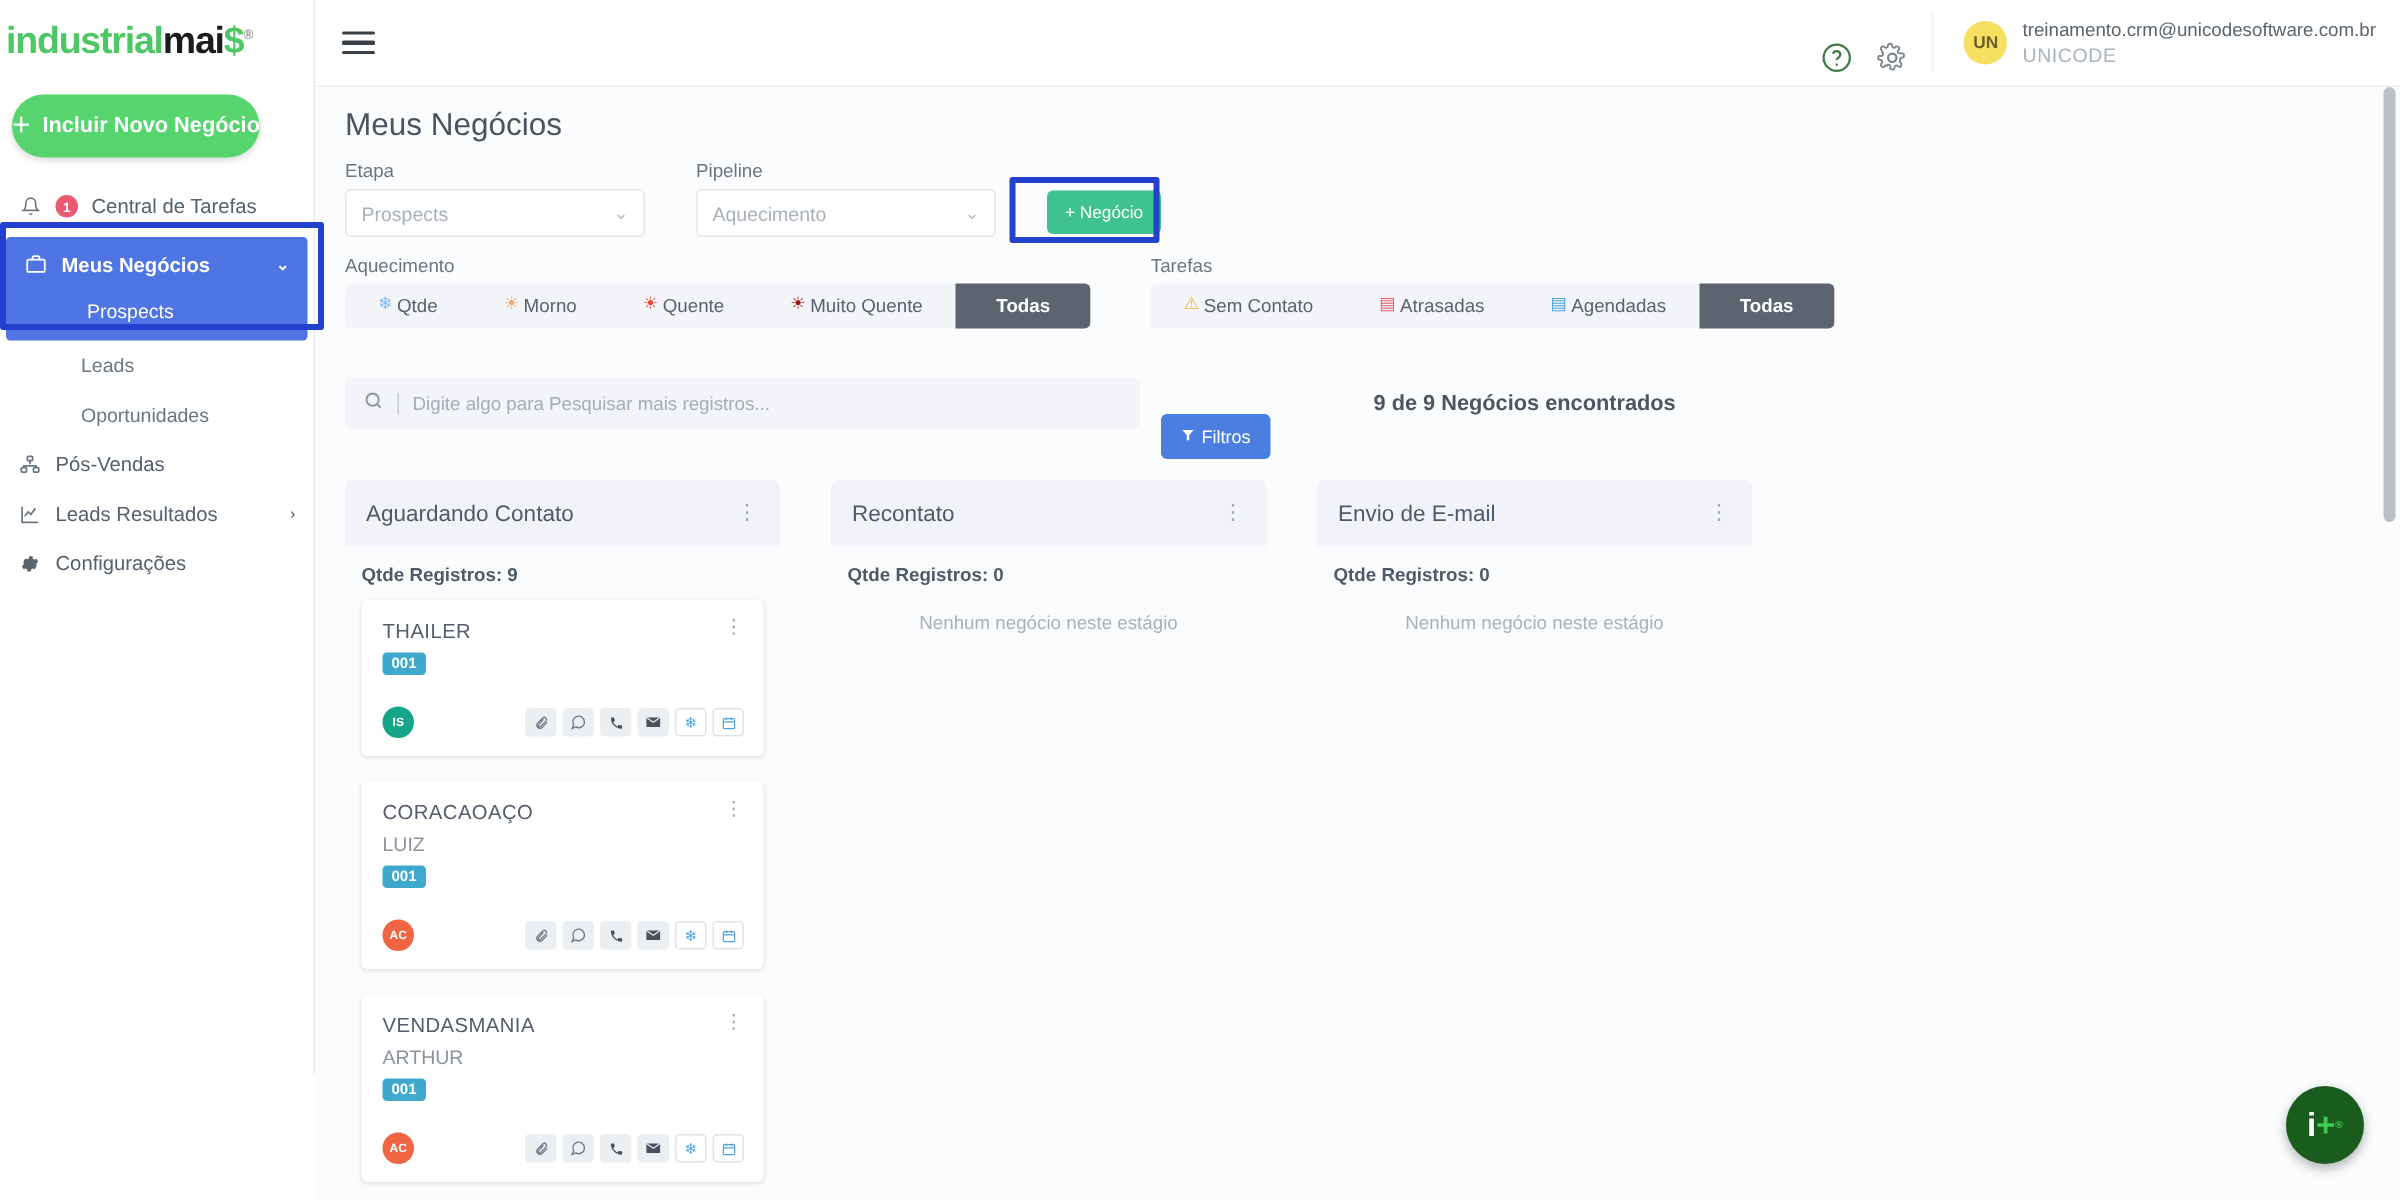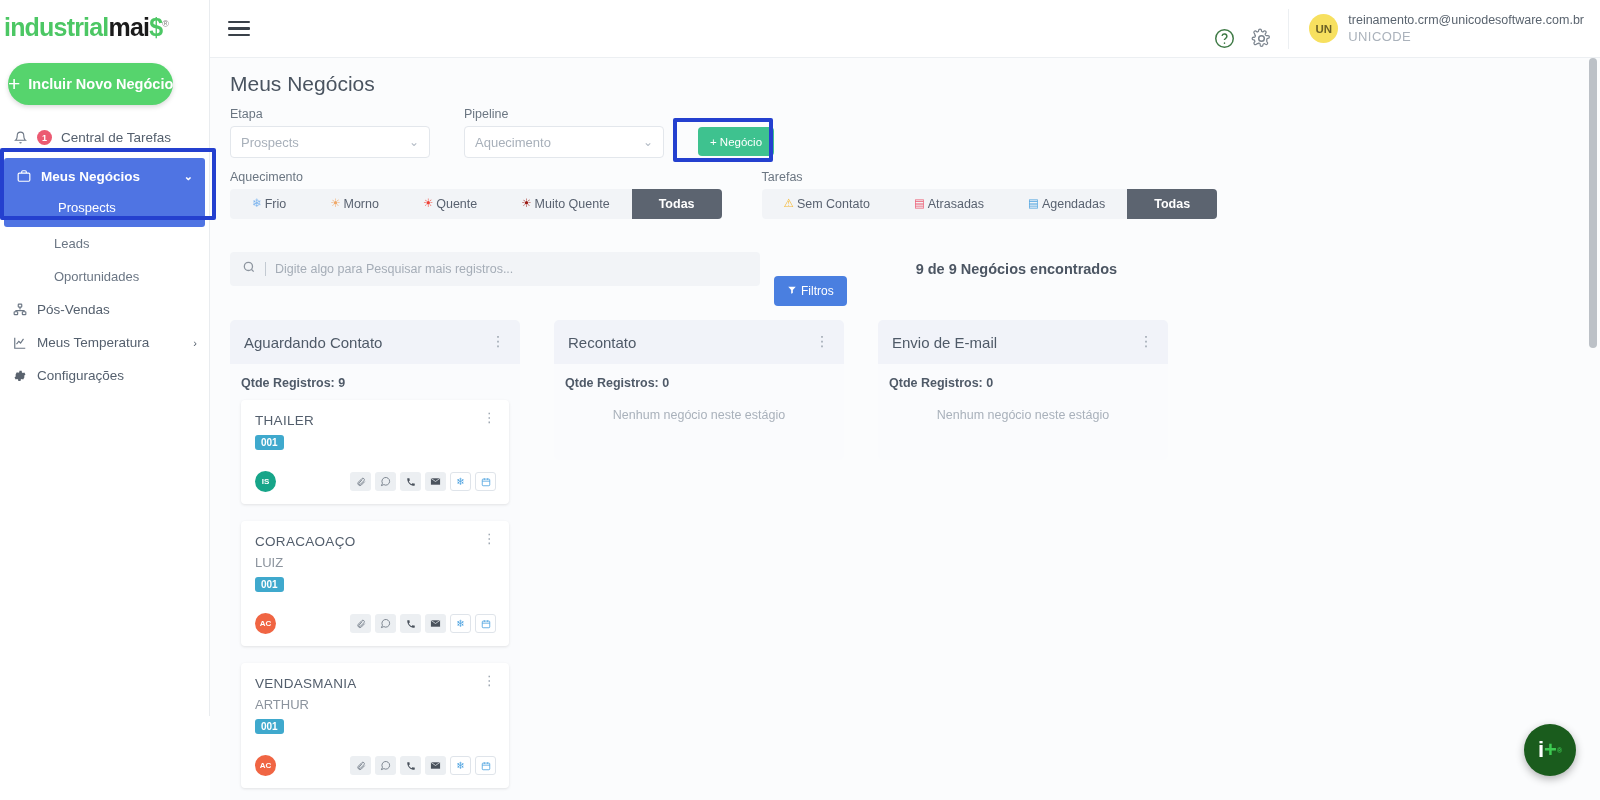--- a/index.html
+++ b/index.html
@@ -253,21 +253,21 @@
         <span>Pós-Vendas</span>
       </div>
 
       <div class="nav-item">
         <span class="ic">
           <svg width="14" height="14" viewBox="0 0 24 24" fill="none" stroke="#6b7684" stroke-width="2">
               <path d="M3 3v18h18"></path>
               <path d="M6 14l4-5 3 3 5-7"></path>
             </svg>
         </span>
-        <span>Meus Temperatura</span>
+        <span>Leads Resultados</span>
         <span class="chev-sm">›</span>
       </div>
 
       <div class="nav-item">
         <span class="ic">
           <svg width="14" height="14" viewBox="0 0 24 24" fill="#5a636e">
               <path d="M12 8a4 4 0 100 8 4 4 0 000-8zm0 6a2 2 0 110-4 2 2 0 010 4z"></path>
               <path d="M19.4 13a7.8 7.8 0 000-2l2-1.6-2-3.4-2.4 1a7.6 7.6 0 00-1.7-1L14.9 3h-3.8l-.4 2.6c-.6.2-1.2.6-1.7 1l-2.4-1-2 3.4L4.6 11a7.8 7.8 0 000 2l-2 1.6 2 3.4 2.4-1c.5.4 1.1.8 1.7 1l.4 2.6h3.8l.4-2.6c.6-.2 1.2-.6 1.7-1l2.4 1 2-3.4z"></path>
             </svg>
         </span>
@@ -334,21 +334,21 @@
         </div>
         <div class="hl-negocio"></div>
       </div>
 
       <div class="seg-row">
         <div class="seg-block">
           <div class="field-label">Aquecimento</div>
           <div class="seg-bar">
             <div class="seg-item">
               <span class="ico-sm" style="color:#7fb6ef">❄</span>
-              <span>Frio</span>
+              <span>Qtde</span>
             </div>
             <div class="seg-item">
               <span class="ico-sm" style="color:#f0a868">☀</span>
               <span>Morno</span>
             </div>
             <div class="seg-item">
               <span class="ico-sm" style="color:#ef4136">☀</span>
               <span>Quente</span>
             </div>
             <div class="seg-item">

